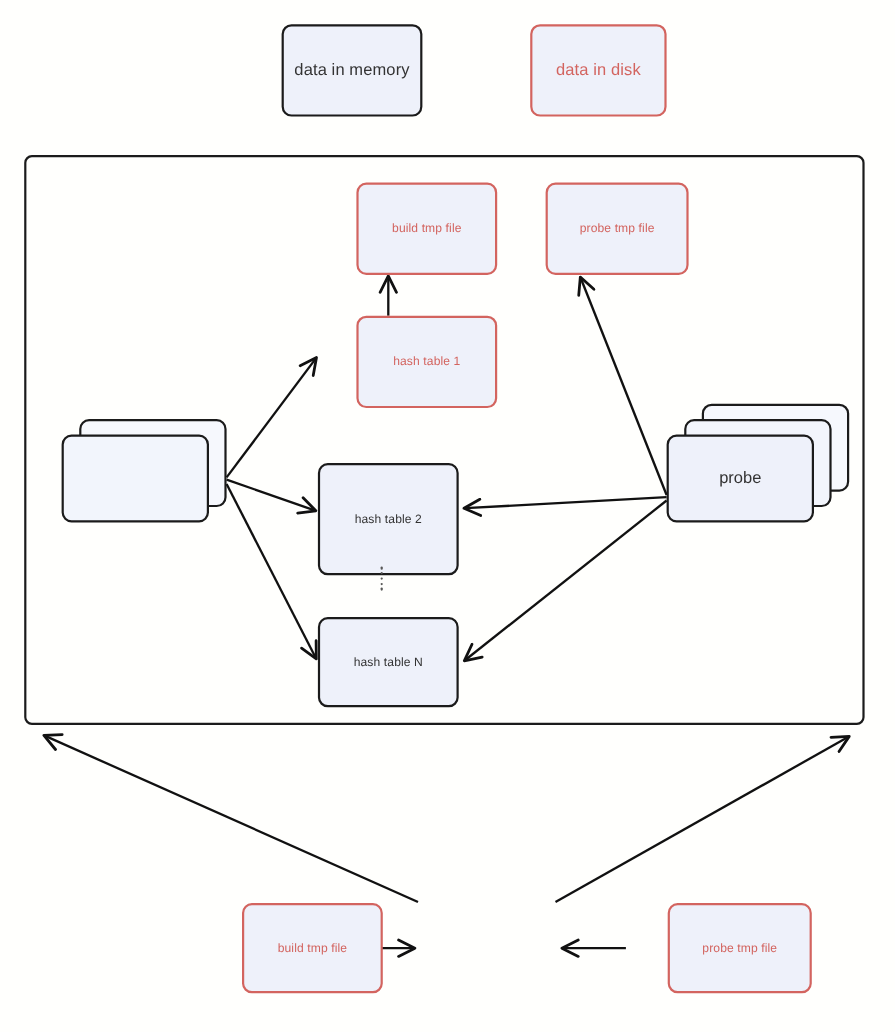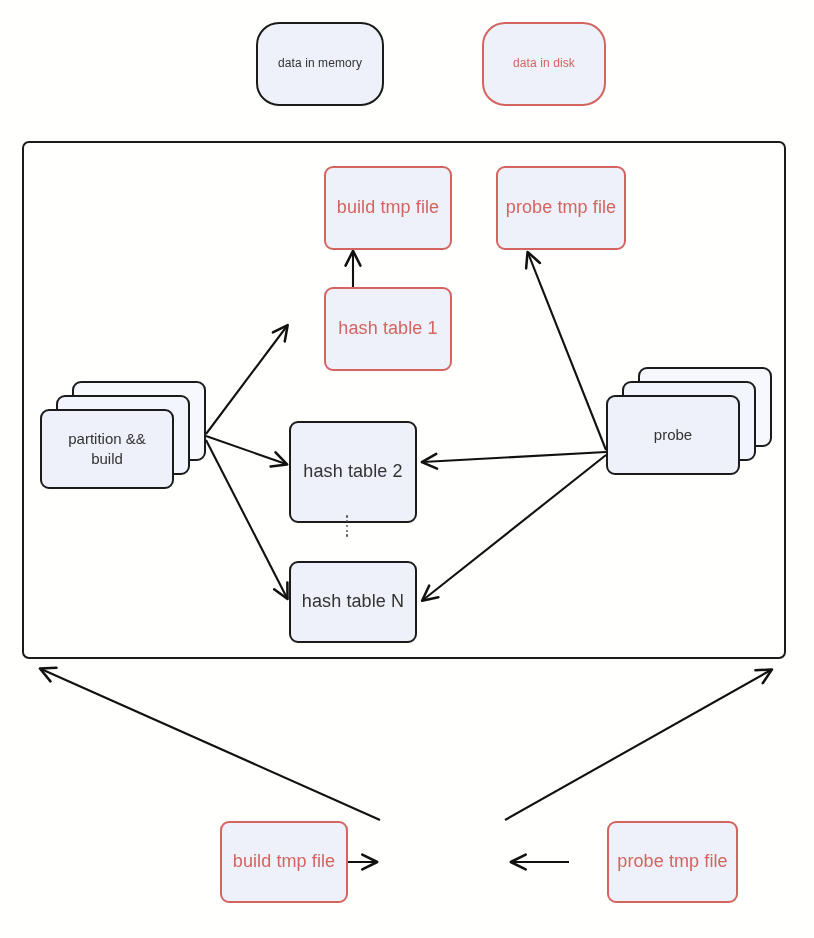--- a/index.html
+++ b/index.html
@@ -24,31 +24,31 @@
   
   .node {
     position: absolute;
     box-sizing: border-box;
     display: flex; align-items: center; justify-content: center;
     text-align: center;
     background: #eef1fa;
     border: 2.2px solid #1b1b1b;
     border-radius: 9px;
     color: #333333;
-    font-size: 18px;
+    font-size: 11px;
     line-height: 1.32;
     letter-spacing: 0.1px;
     z-index: 3;
   }
   .node.disk {
     border-color: #d3645f;
     color: #d3645f;
     margin-left: 35px;
   }
-  .node.legend { font-size: 12px; border-radius: 23px; }
+  .node.legend { font-size: 15px; }
 
   
   .stack {
     position: absolute;
     z-index: 3;
   }
   .stack .card {
     position: absolute;
     box-sizing: border-box;
     background: #eef1fa;
@@ -154,26 +154,20 @@
       <i></i>
   </div>
 
   <div class="node" style="left:289px; top:561px; width:128px; height:82px;">
     <span>hash table N</span>
   </div>
 
   <div class="stack" style="left:40px; top:381px; width:168px; height:110px;">
     <div class="card back2"></div>
     <div class="card back1"></div>
-    <div class="card front">
-      <span>
-        <span>partition &amp;&amp;</span><br>
-        <span>build</span>
-      </span>
-    </div>
   </div>
 
   <div class="stack" style="left:606px; top:367px; width:168px; height:110px;">
     <div class="card back2"></div>
     <div class="card back1"></div>
     <div class="card front">
       <span>probe</span>
     </div>
   </div>
 

